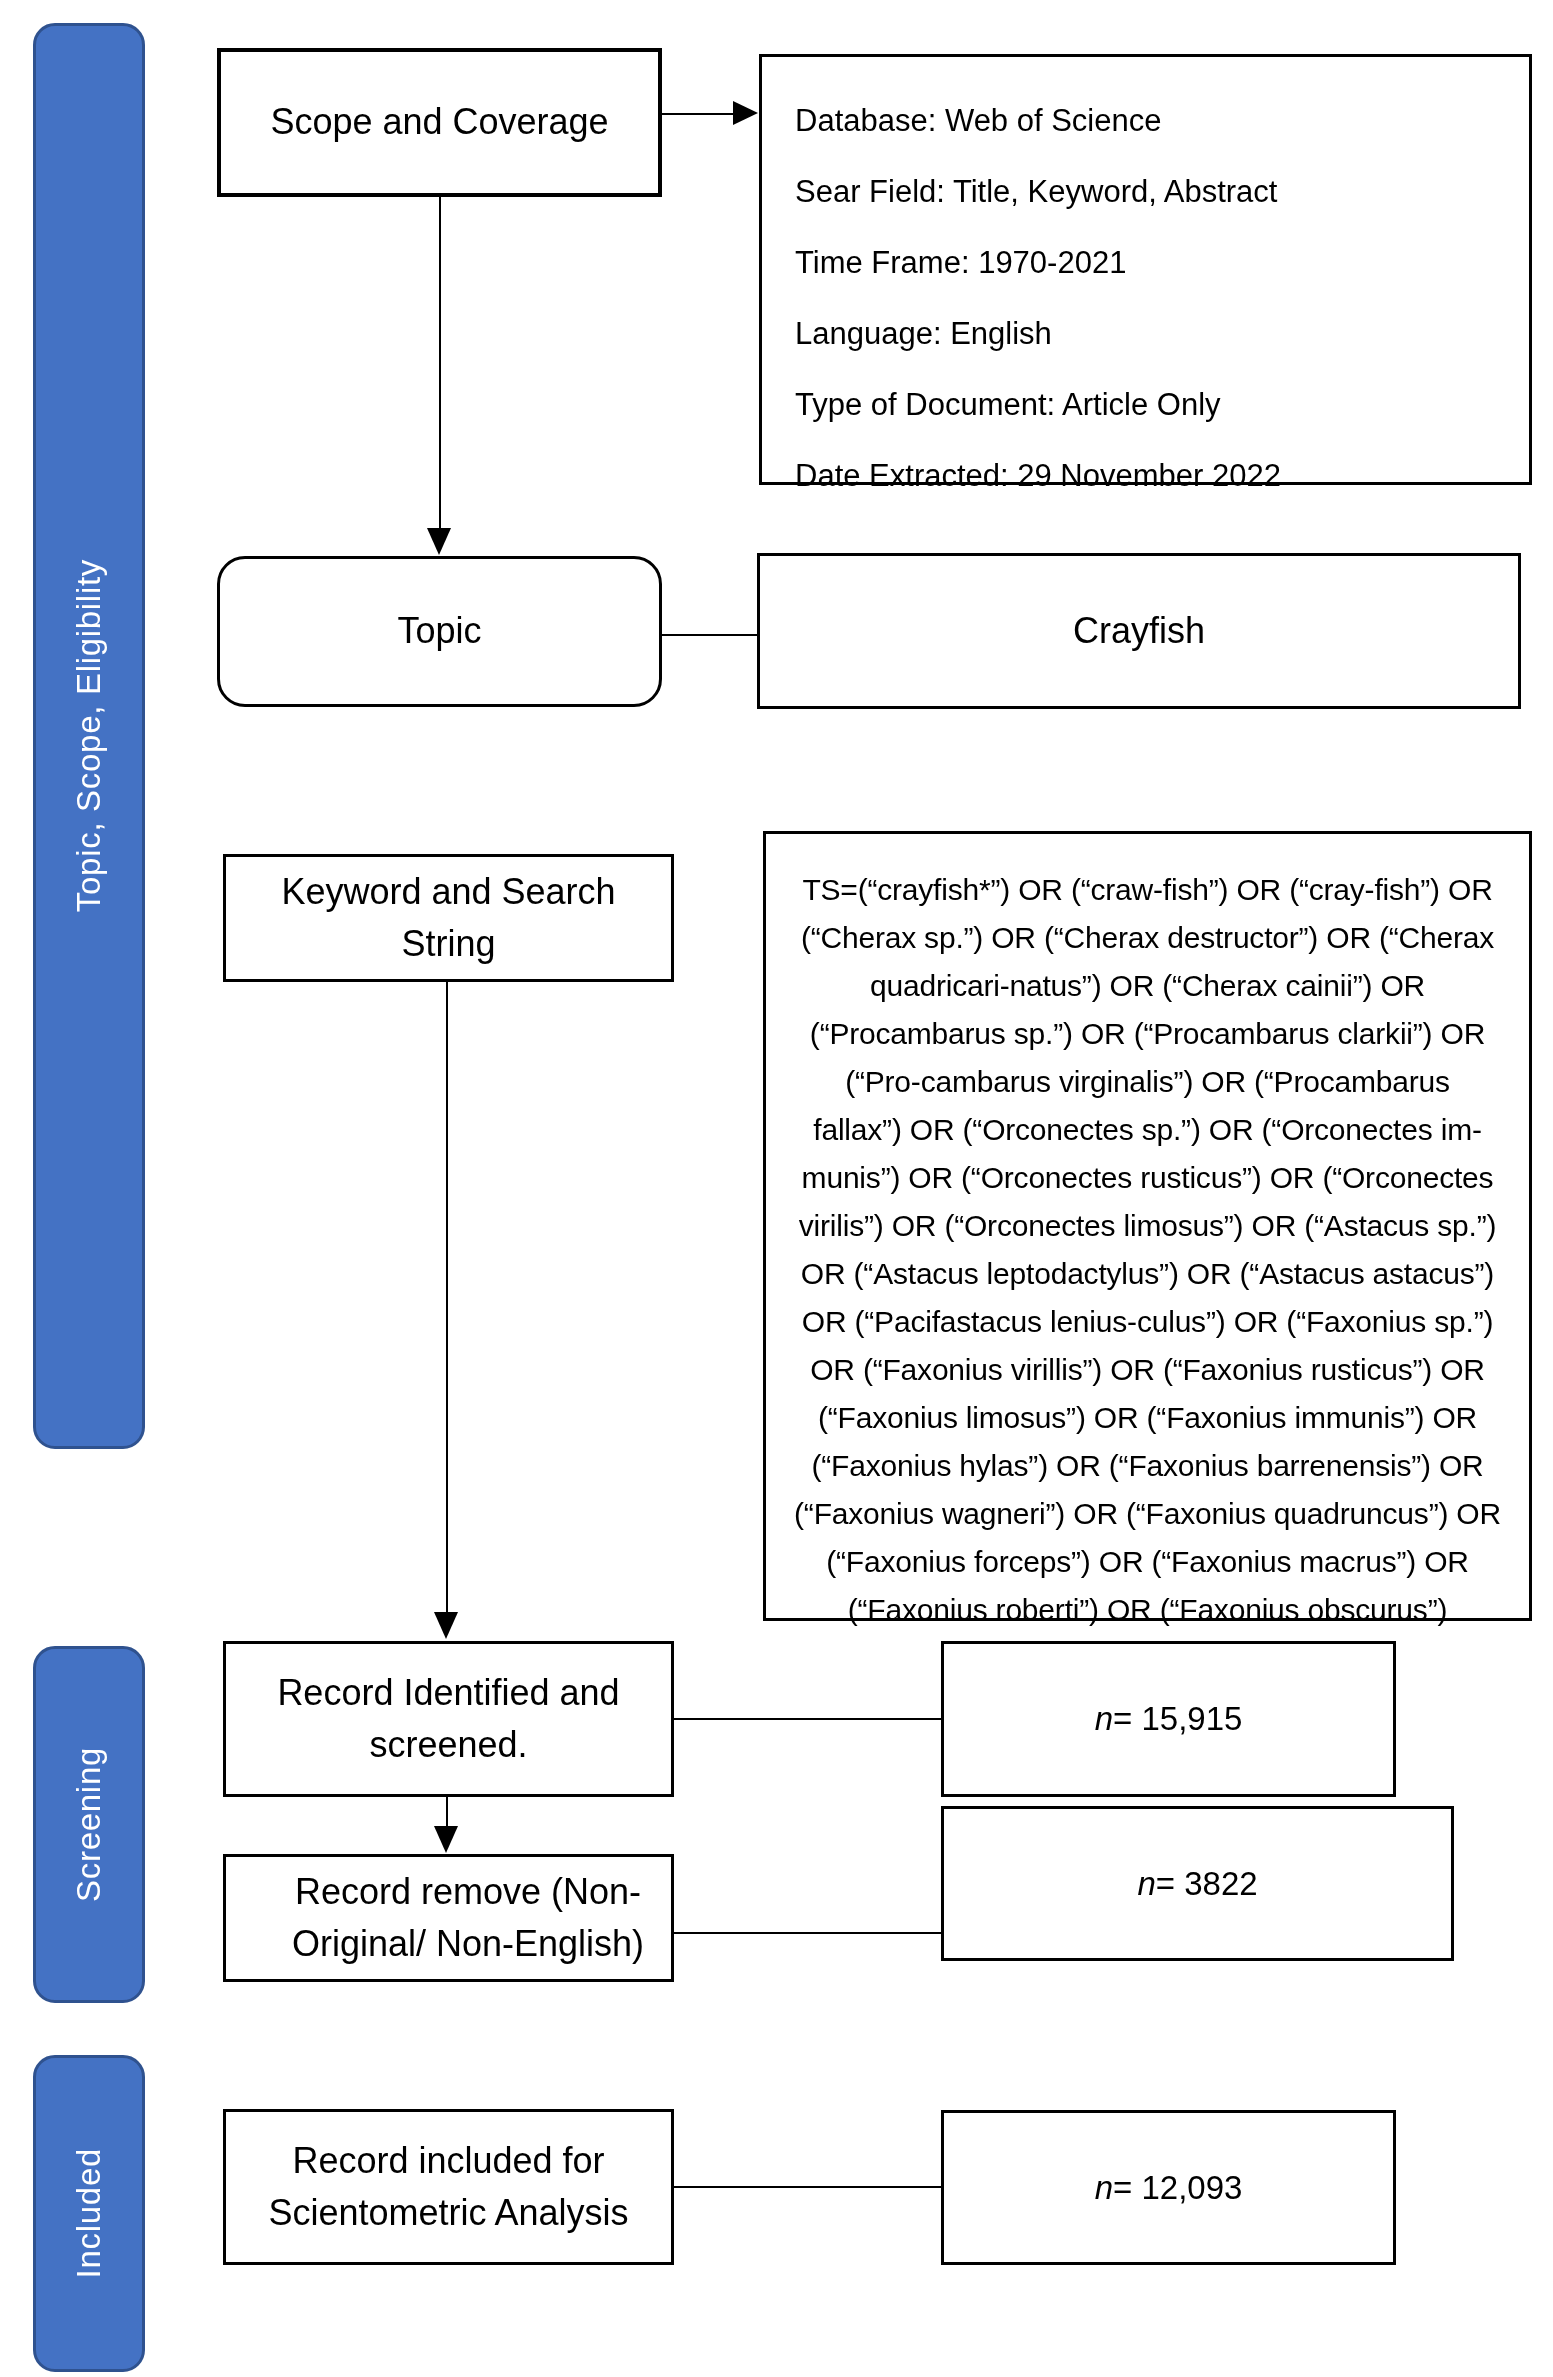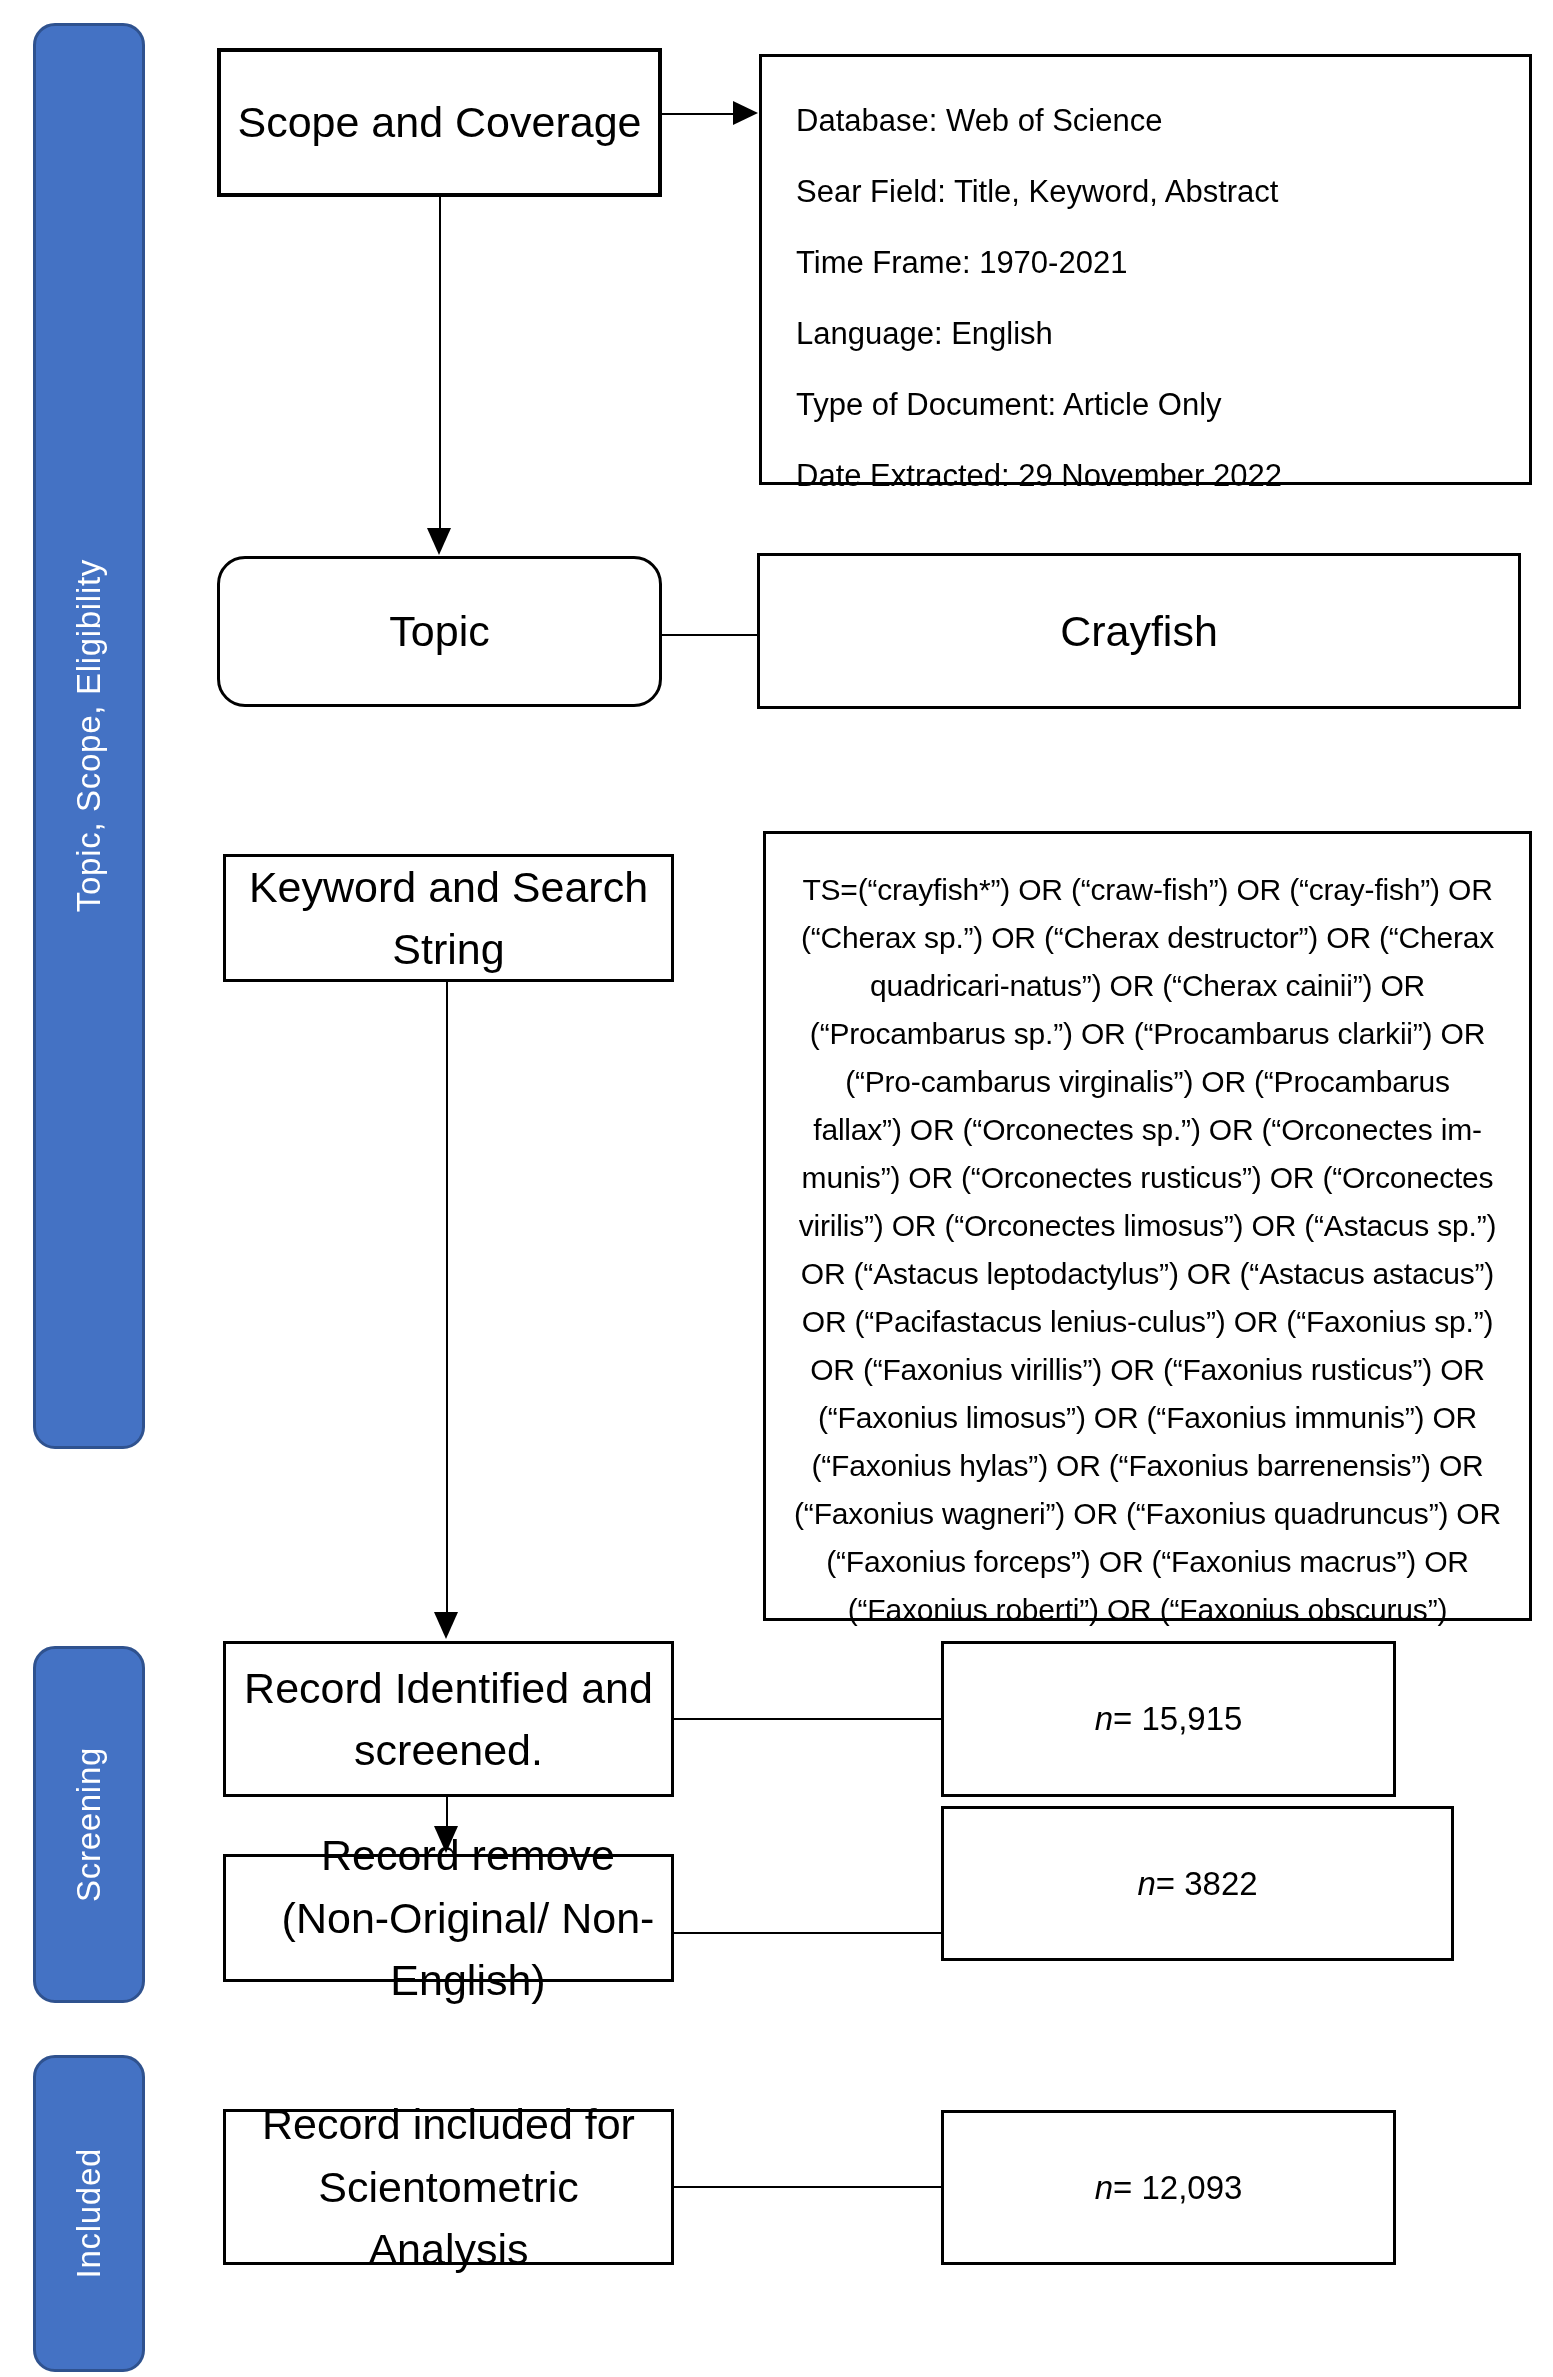--- a/index.html
+++ b/index.html
@@ -40,33 +40,33 @@
     position: absolute;
     background: #ffffff;
     border: 3.7px solid #000000;
     box-sizing: border-box;
     display: flex;
     align-items: center;
     justify-content: center;
     text-align: center;
   }
   .box-label {
-    font-size: 43px;
+    font-size: 36px;
     line-height: 1.45;
     padding: 0 16.4px;
     text-align: center;
   }
 
   
   .details {
     align-items: flex-start;
     justify-content: flex-start;
     text-align: left;
   }
-  .details-inner { padding: 28px 0 0 26px; margin-left: 8px; }
+  .details-inner { padding: 28px 0 0 33px; }
   .details-line { font-size: 31px; line-height: 71px; white-space: nowrap; }
 
   
   .search {
     align-items: flex-start;
     justify-content: center;
   }
   .search-inner { padding-top: 32px; width: 100%; }
   .search-line {
     font-size: 30px;

